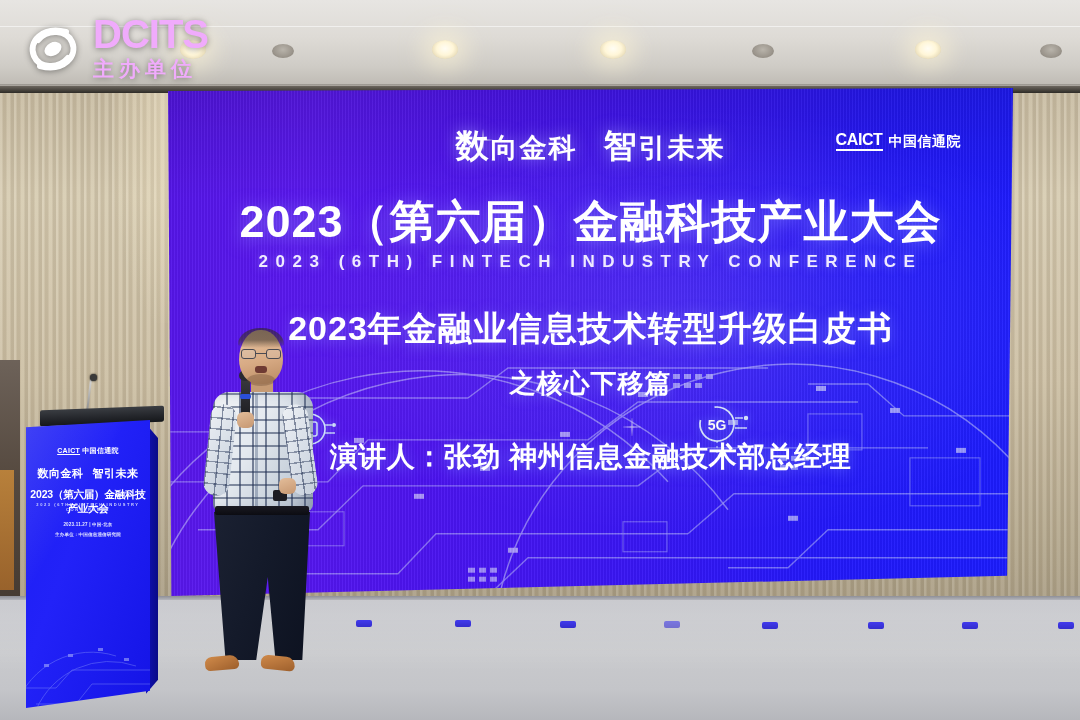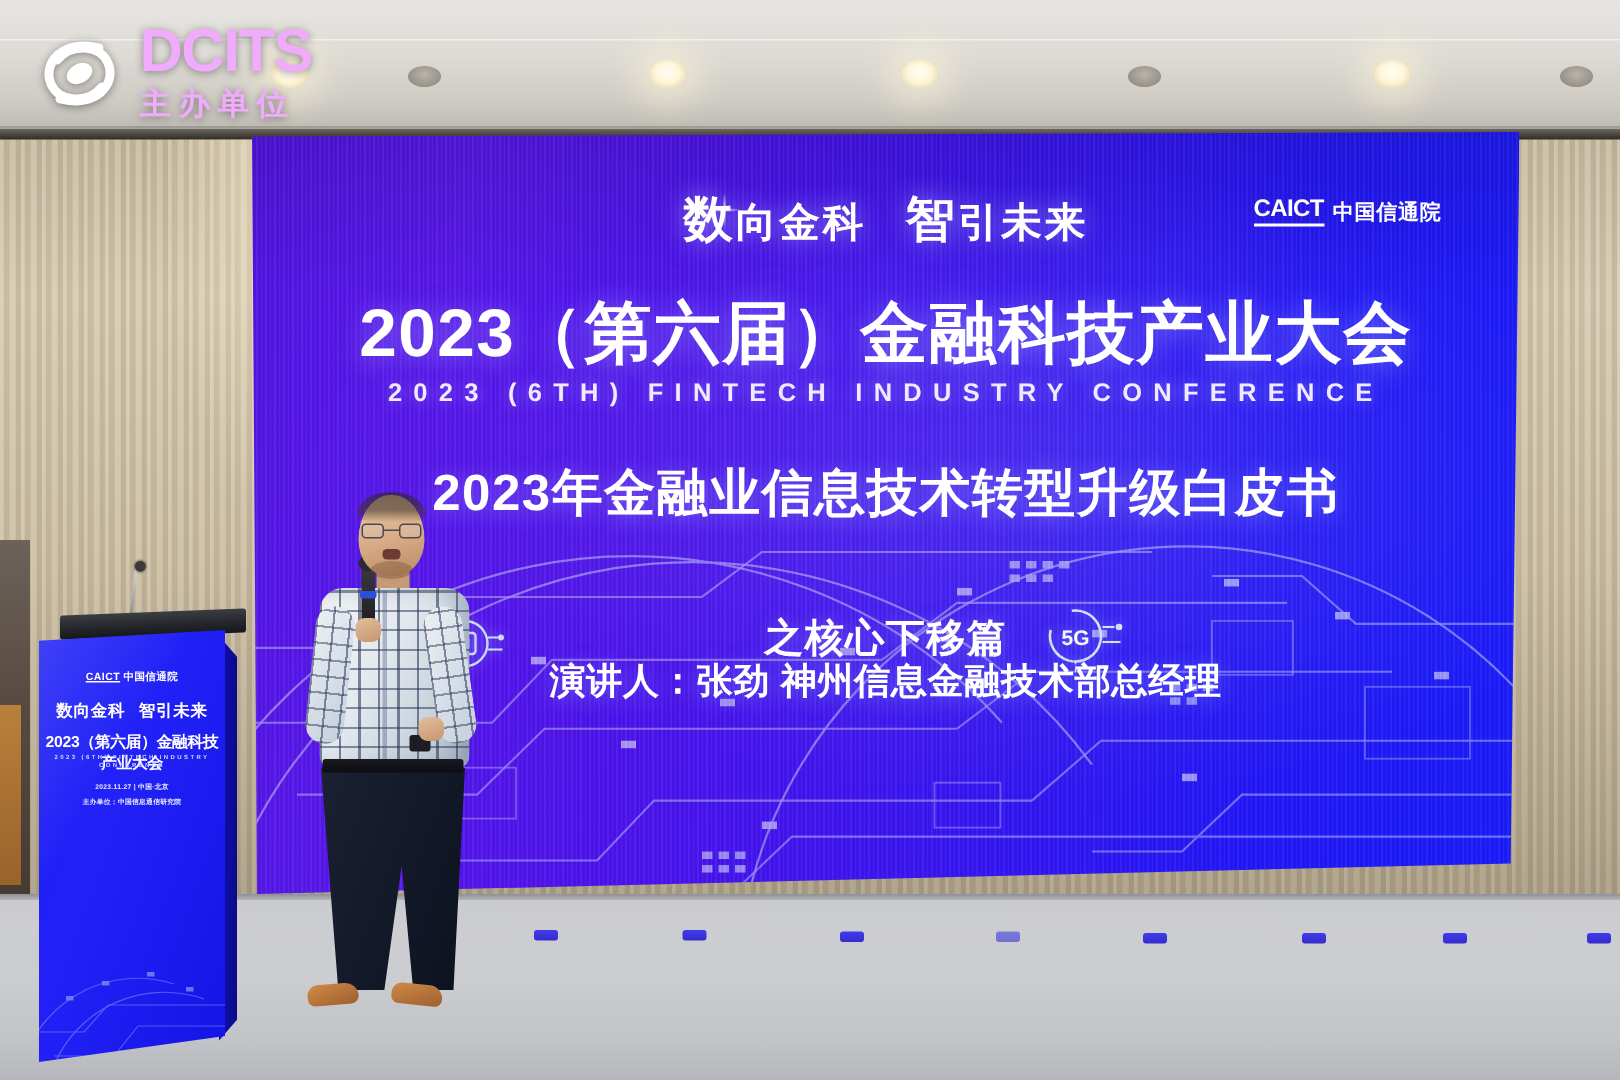--- a/index.html
+++ b/index.html
@@ -99,24 +99,23 @@
     top:164px; font-size:17px; font-weight:700; letter-spacing:7.5px;
     color:#efeaff; text-shadow:0 0 10px rgba(180,190,255,.5);
   }
   .doctitle{
     top:218px; font-size:34px; font-weight:800; letter-spacing:1px;
     text-shadow:0 2px 14px rgba(150,160,255,.5);
   }
   .doctitle2{
     top:278px; font-size:26px; font-weight:800; letter-spacing:1px;
     text-shadow:0 2px 12px rgba(150,160,255,.5);
-    margin-top:42px;
   }
   .speaker{
-    top:350px; font-size:24px; font-weight:800; letter-spacing:.5px;
+    top:350px; font-size:28px; font-weight:800; letter-spacing:.5px;
     text-shadow:0 2px 14px rgba(120,140,255,.6);
   }
 
   .caict{
     position:absolute; right:52px; top:44px; z-index:7; display:flex;
     align-items:center; gap:6px; color:#fff;
   }
   .caict .mark{
     font-size:16px; font-weight:900; letter-spacing:-.4px;
     border-bottom:2.5px solid #fff; padding-bottom:1px; line-height:1;

